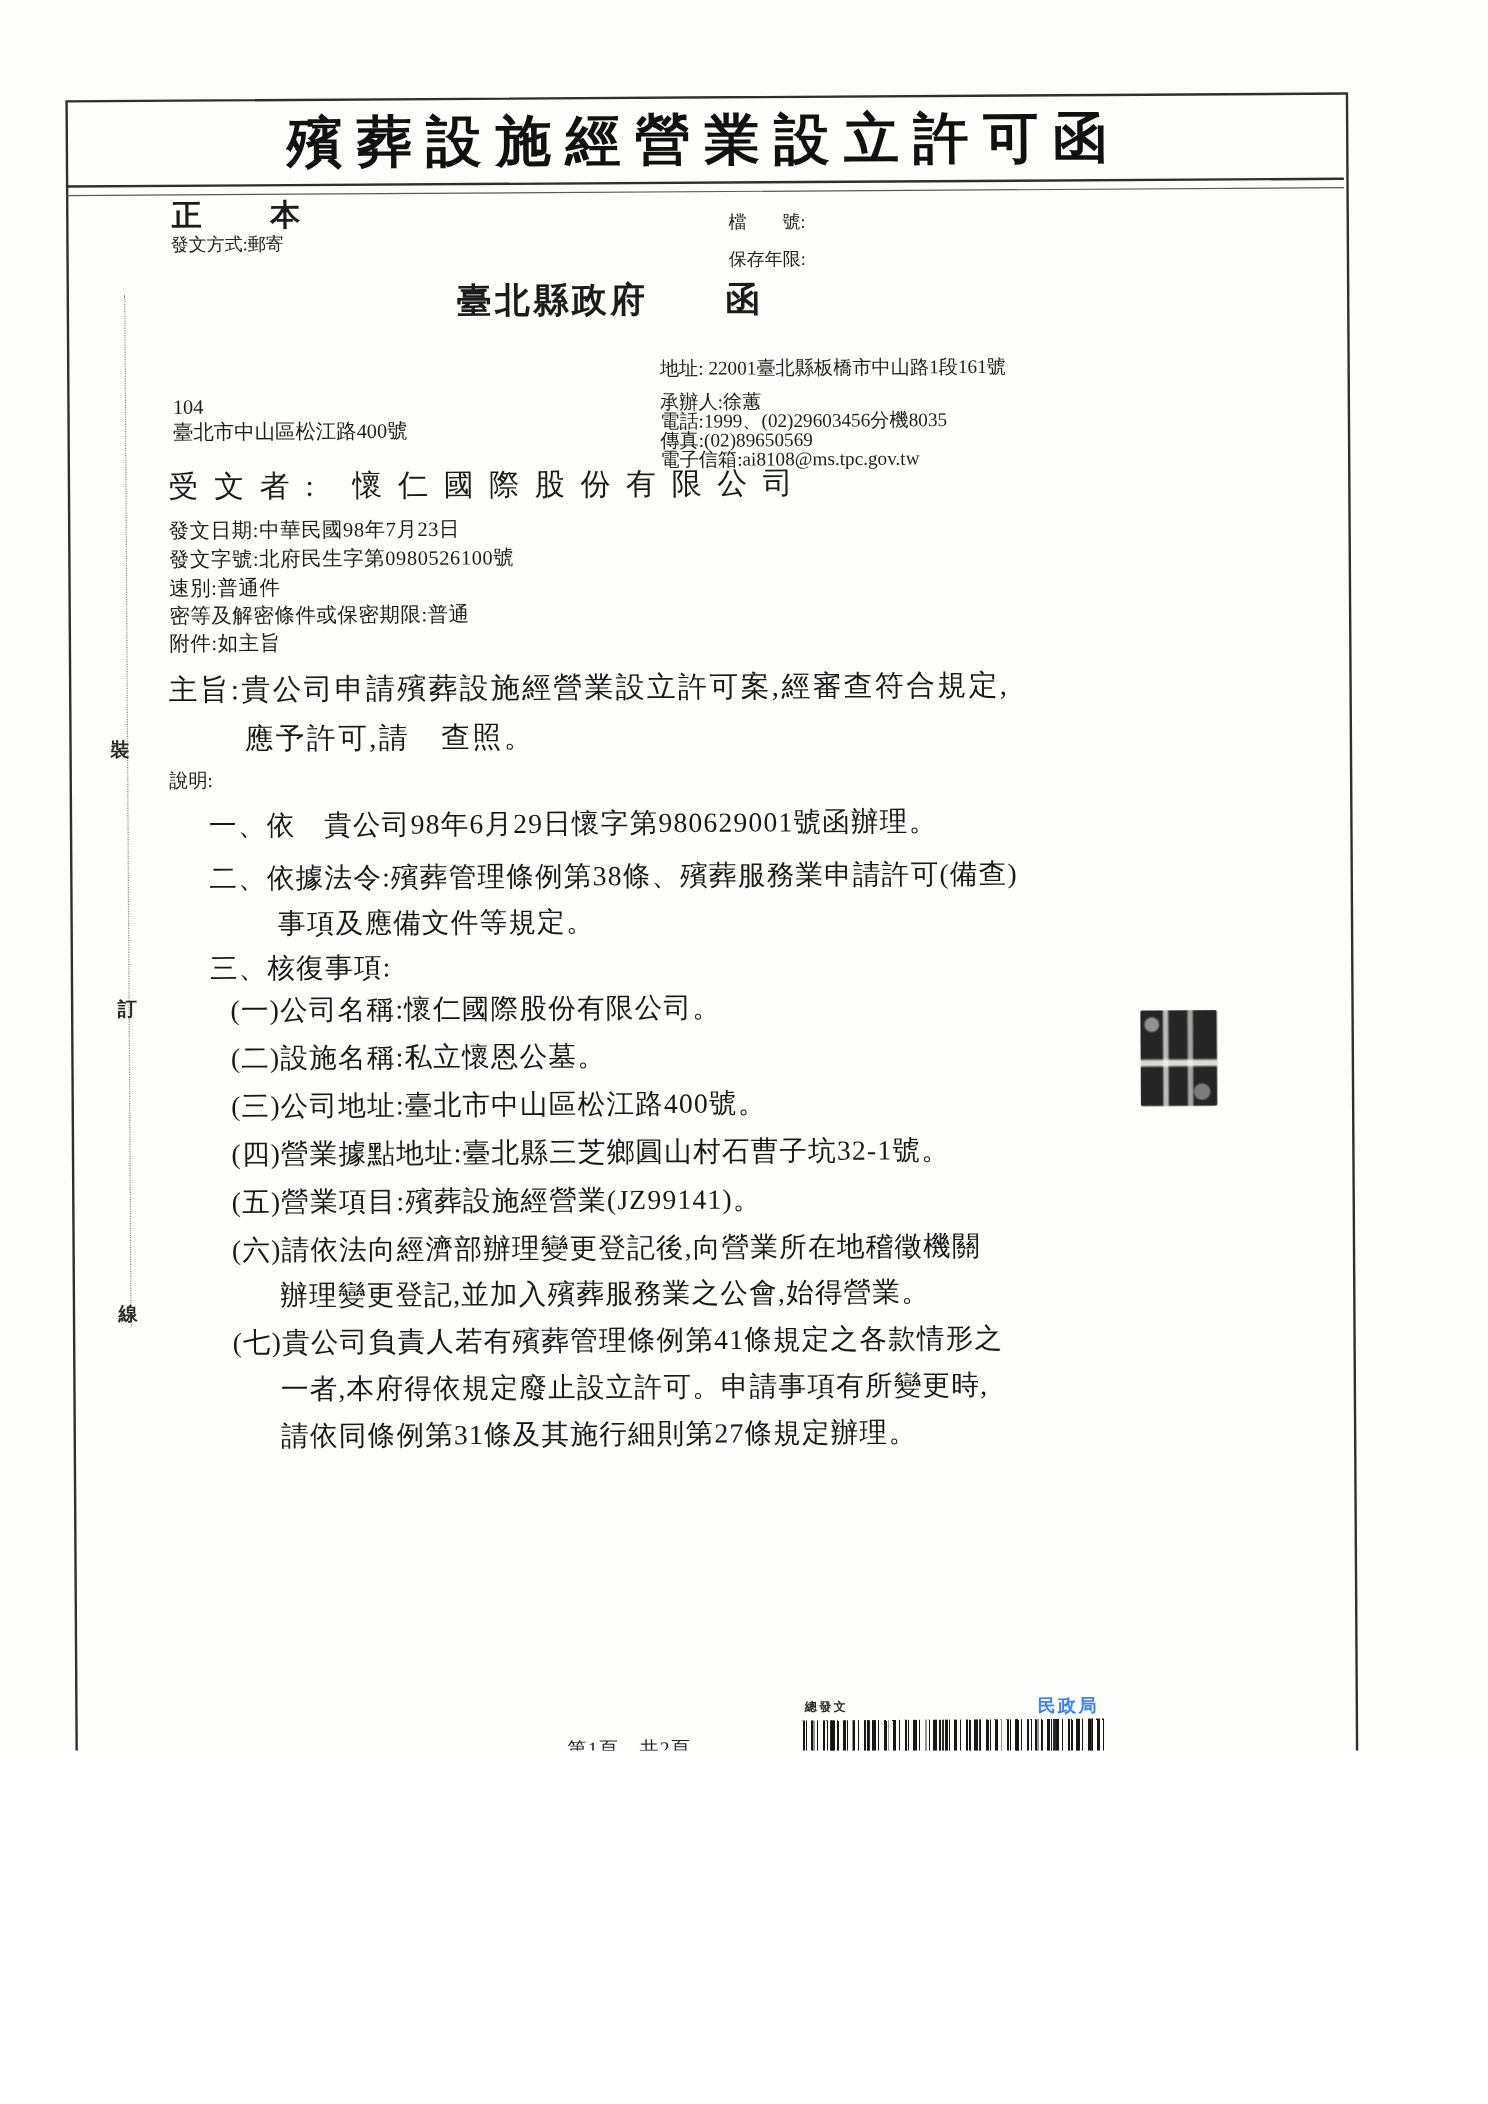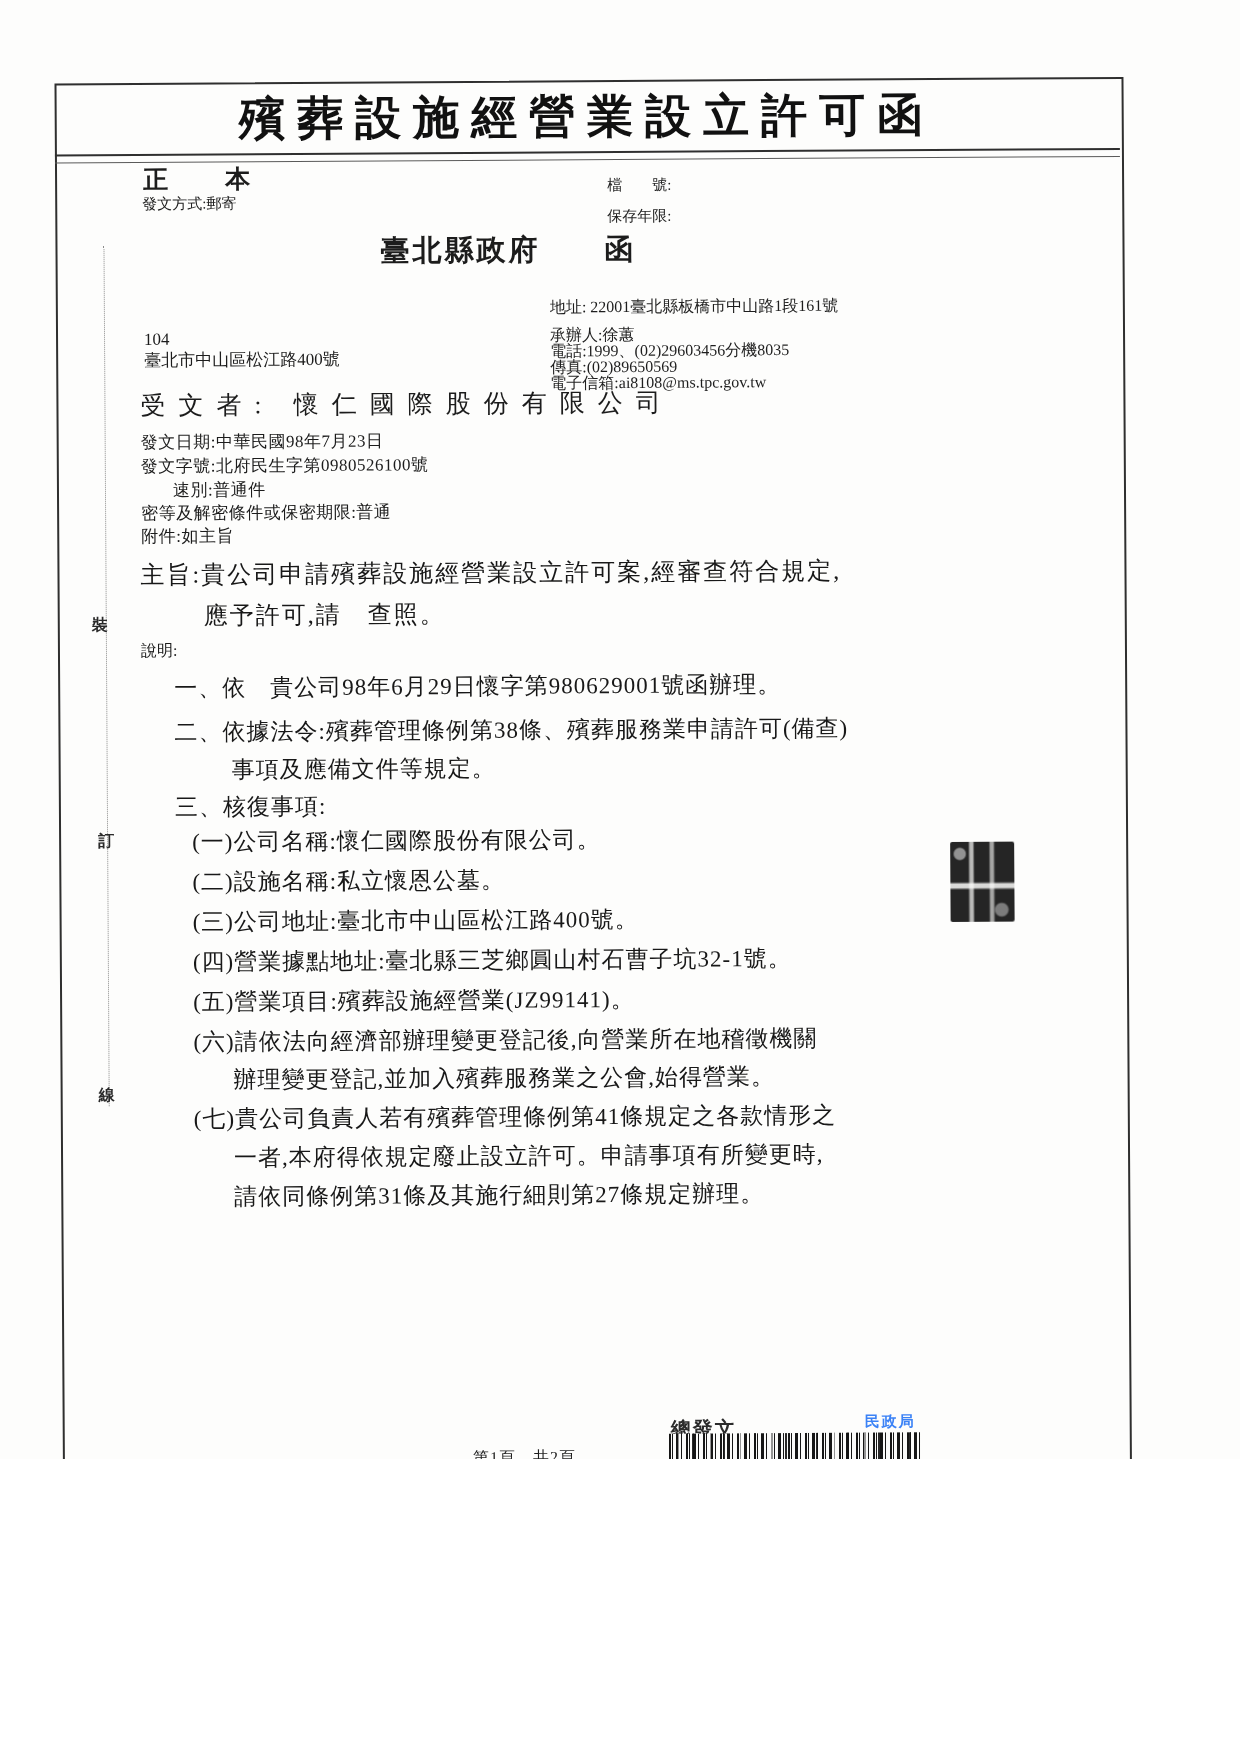--- a/index.html
+++ b/index.html
@@ -22,21 +22,21 @@
   .sline{font-size:16px;color:#1e1e1e;}
   .s1{left:552px;top:297px;}
   .s2{left:552px;top:325px;}
   .s3{left:552px;top:341px;}
   .s4{left:552px;top:357px;}
   .s5{left:552px;top:373px;}
   .zip{left:146px;top:327px;font-size:17px;text-align:center;}
   .raddr{left:146px;top:346px;font-size:17px;}
   .rline{left:142px;top:386px;font-size:25px;letter-spacing:13px;}
   .meta{font-size:17px;letter-spacing:.5px;}
-  .m1{left:142px;top:428px;} .m2{left:142px;top:452px;} .m3{left:142px;top:476px;margin-left:32px;}
+  .m1{left:142px;top:428px;} .m2{left:142px;top:452px;} .m3{left:142px;top:476px;}
   .m4{left:142px;top:499px;} .m5{left:142px;top:522px;}
   .body{font-size:23px;letter-spacing:1px;color:#181818;}
   .subj{font-size:24px;letter-spacing:2px;}
   .sj1{left:141px;top:556px;} .sj2{left:204px;top:597px;}
   .exh{left:141px;top:638px;font-size:16px;}
   .i1{left:174px;top:670px;} .i2a{left:174px;top:714px;} .i2b{left:231px;top:752px;}
   .i3{left:174px;top:789px;}
   .u1{left:191px;top:824px;} .u2{left:191px;top:864px;} .u3{left:191px;top:904px;}
   .u4{left:191px;top:944px;} .u5{left:191px;top:984px;}
   .u6a{left:191px;top:1024px;} .u6b{left:231px;top:1062px;}
@@ -47,21 +47,21 @@
   .b1{left:92px;top:612px;} .b2{left:97px;top:828px;} .b3{left:96px;top:1082px;}
   .seal{position:absolute;left:949px;top:844px;width:64px;height:80px;border-radius:2px;
         background-color:#1a1a1a;
         background-image:
           linear-gradient(0deg, transparent 40%, rgba(250,250,248,.85) 43%, rgba(250,250,248,.85) 47%, transparent 50%),
           linear-gradient(90deg, transparent 28%, rgba(250,250,248,.7) 31%, rgba(250,250,248,.7) 35%, transparent 38%, transparent 60%, rgba(250,250,248,.6) 63%, rgba(250,250,248,.6) 67%, transparent 70%),
           radial-gradient(circle at 15% 15%, rgba(255,255,255,.5) 0 6%, transparent 8%),
           radial-gradient(circle at 80% 85%, rgba(255,255,255,.4) 0 7%, transparent 9%);
         filter:blur(.4px);opacity:.95;}
   .pginfo{left:468px;top:1447px;font-size:16px;letter-spacing:1px;}
-  .stampL{left:666px;top:1416px;font-size:20px;font-weight:bold;letter-spacing:2px;color:#2b2b2b;}
+  .stampL{left:666px;top:1416px;font-size:10px;font-weight:bold;letter-spacing:2px;color:#2b2b2b;}
   .stampR{left:860px;top:1414px;font-size:15px;font-weight:bold;letter-spacing:2px;color:#3b82f6;}
   .barcode{position:absolute;left:664px;top:1434px;width:252px;height:46px;
         background:
           repeating-linear-gradient(90deg,
             rgba(20,20,20,.0) 0 9px, rgba(252,252,252,.55) 9px 11px,
             rgba(20,20,20,.0) 11px 23px, rgba(18,18,18,.9) 23px 25px,
             rgba(20,20,20,.0) 25px 31px),
           repeating-linear-gradient(90deg,
             #161616 0px, #161616 2px, #fbfbfa 2px, #fbfbfa 3px,
             #161616 3px, #161616 4px, #fbfbfa 4px, #fbfbfa 7px,

